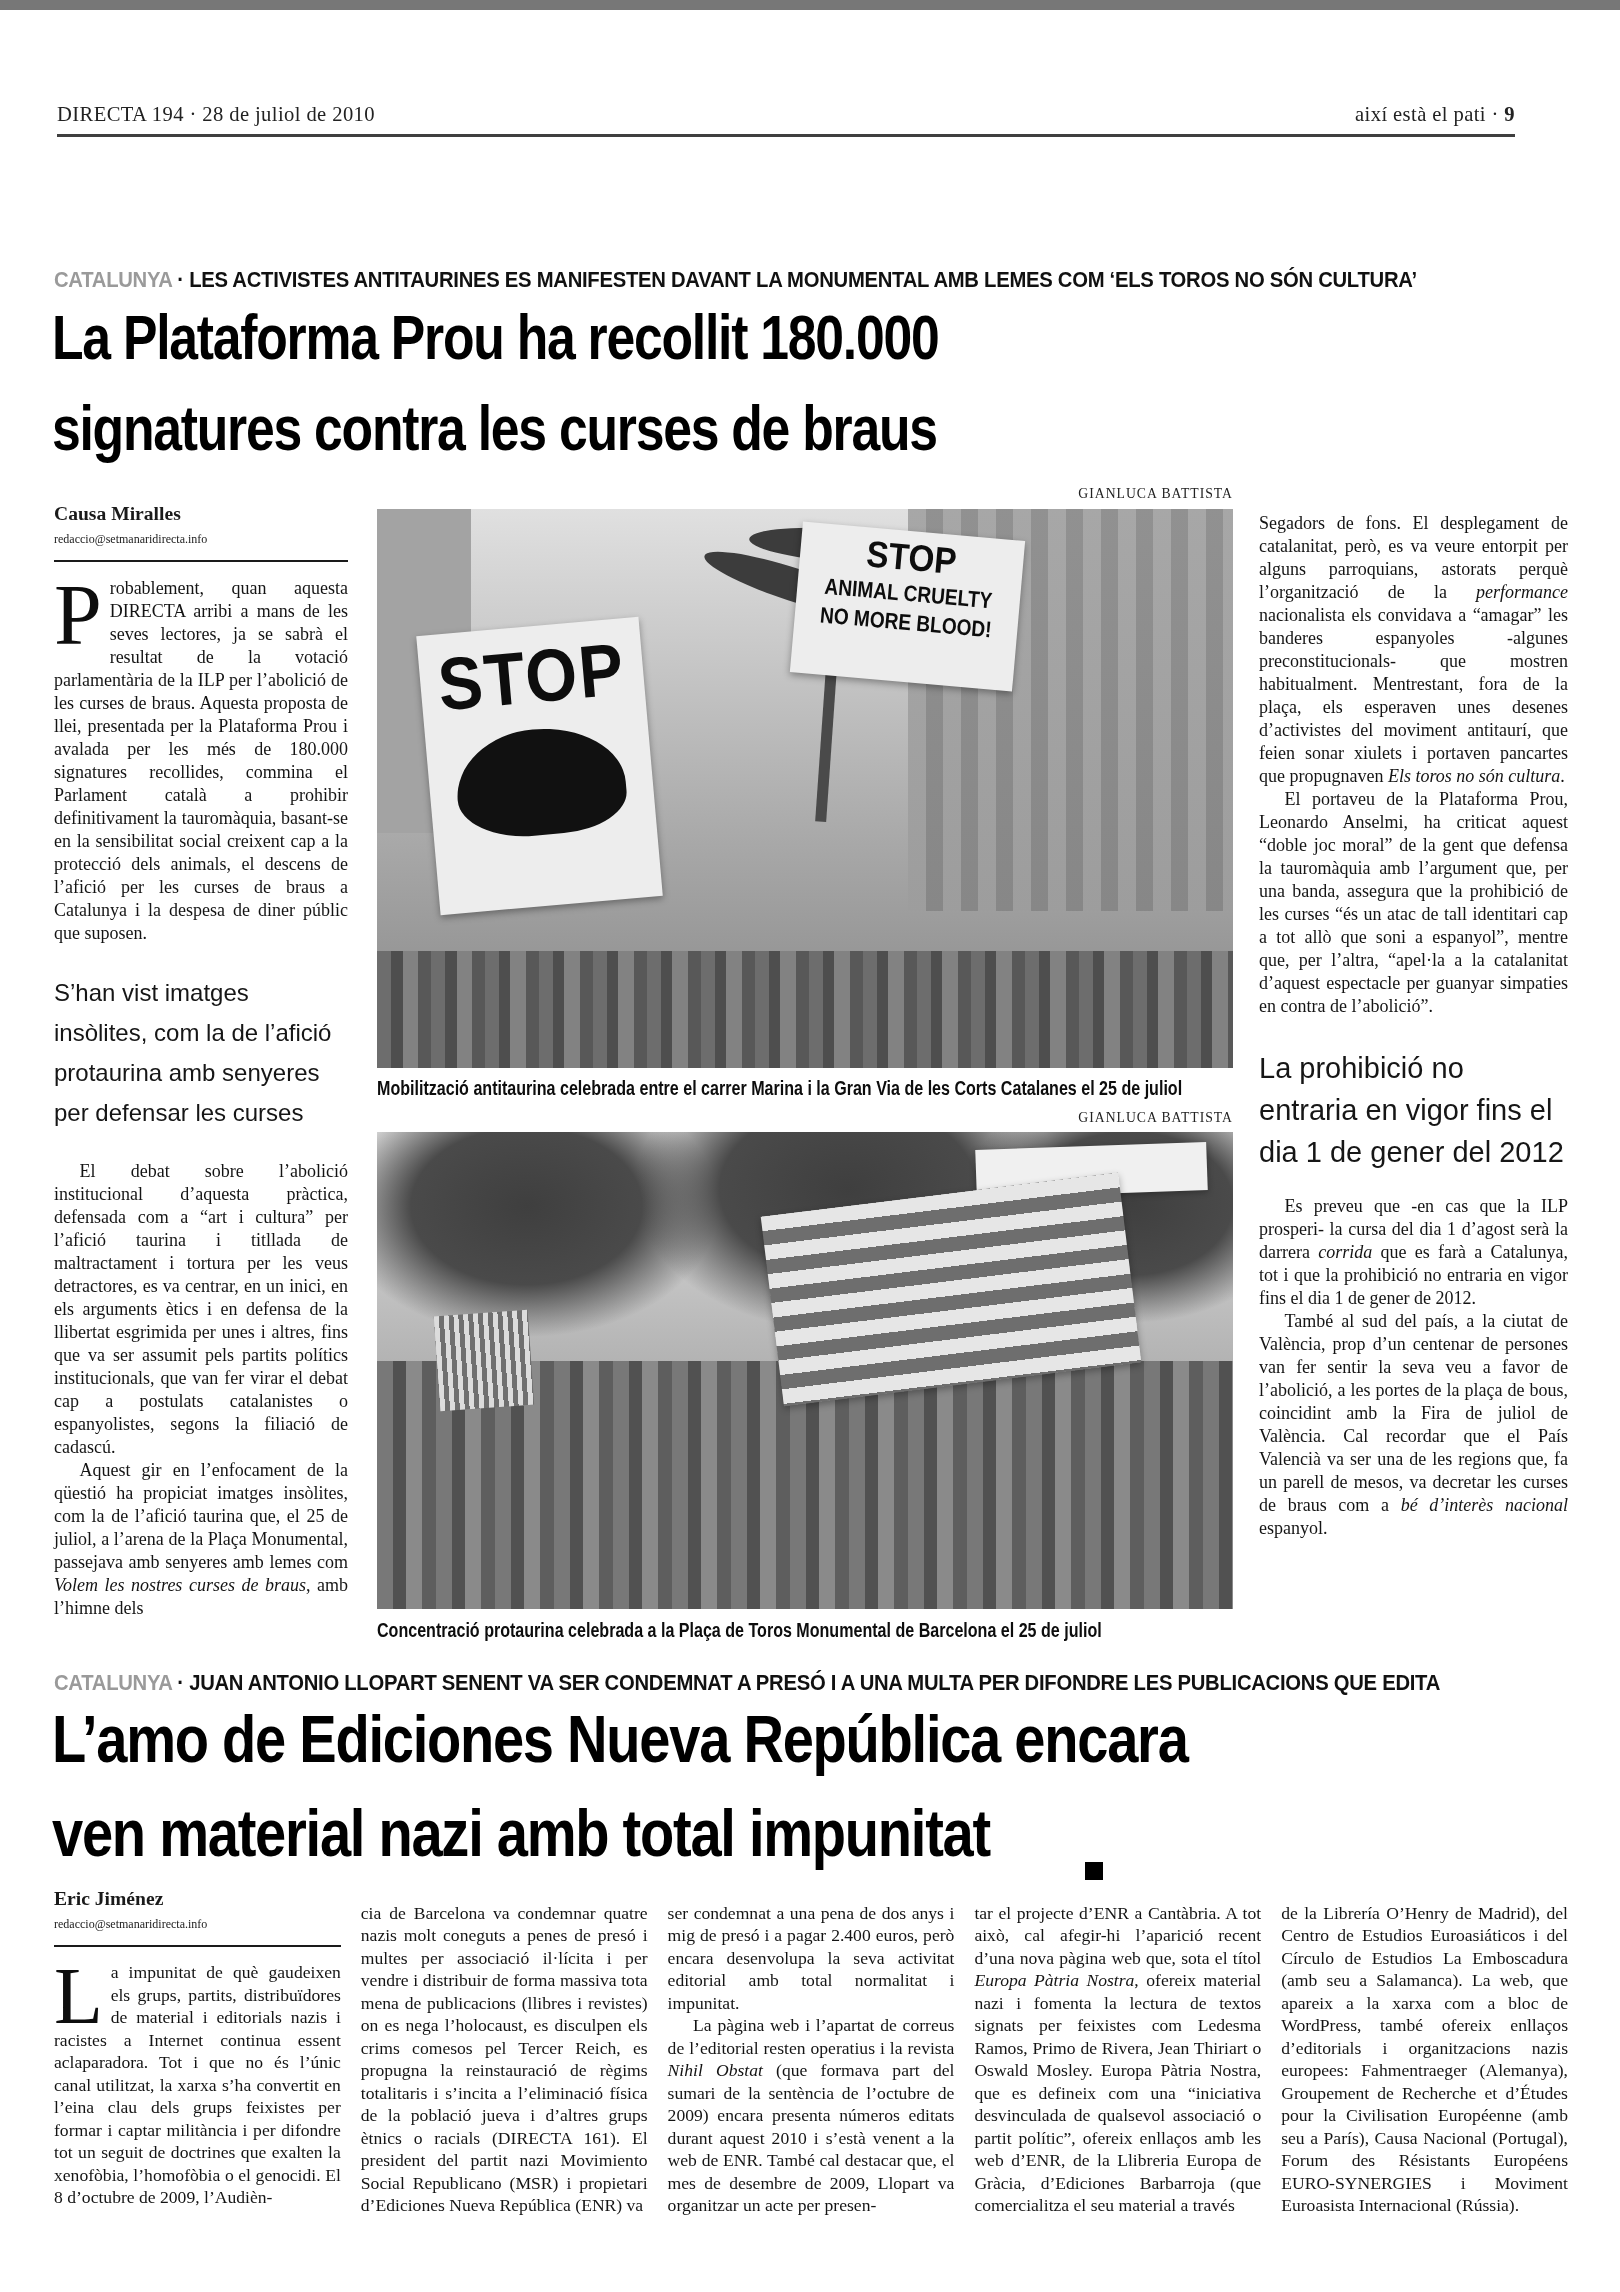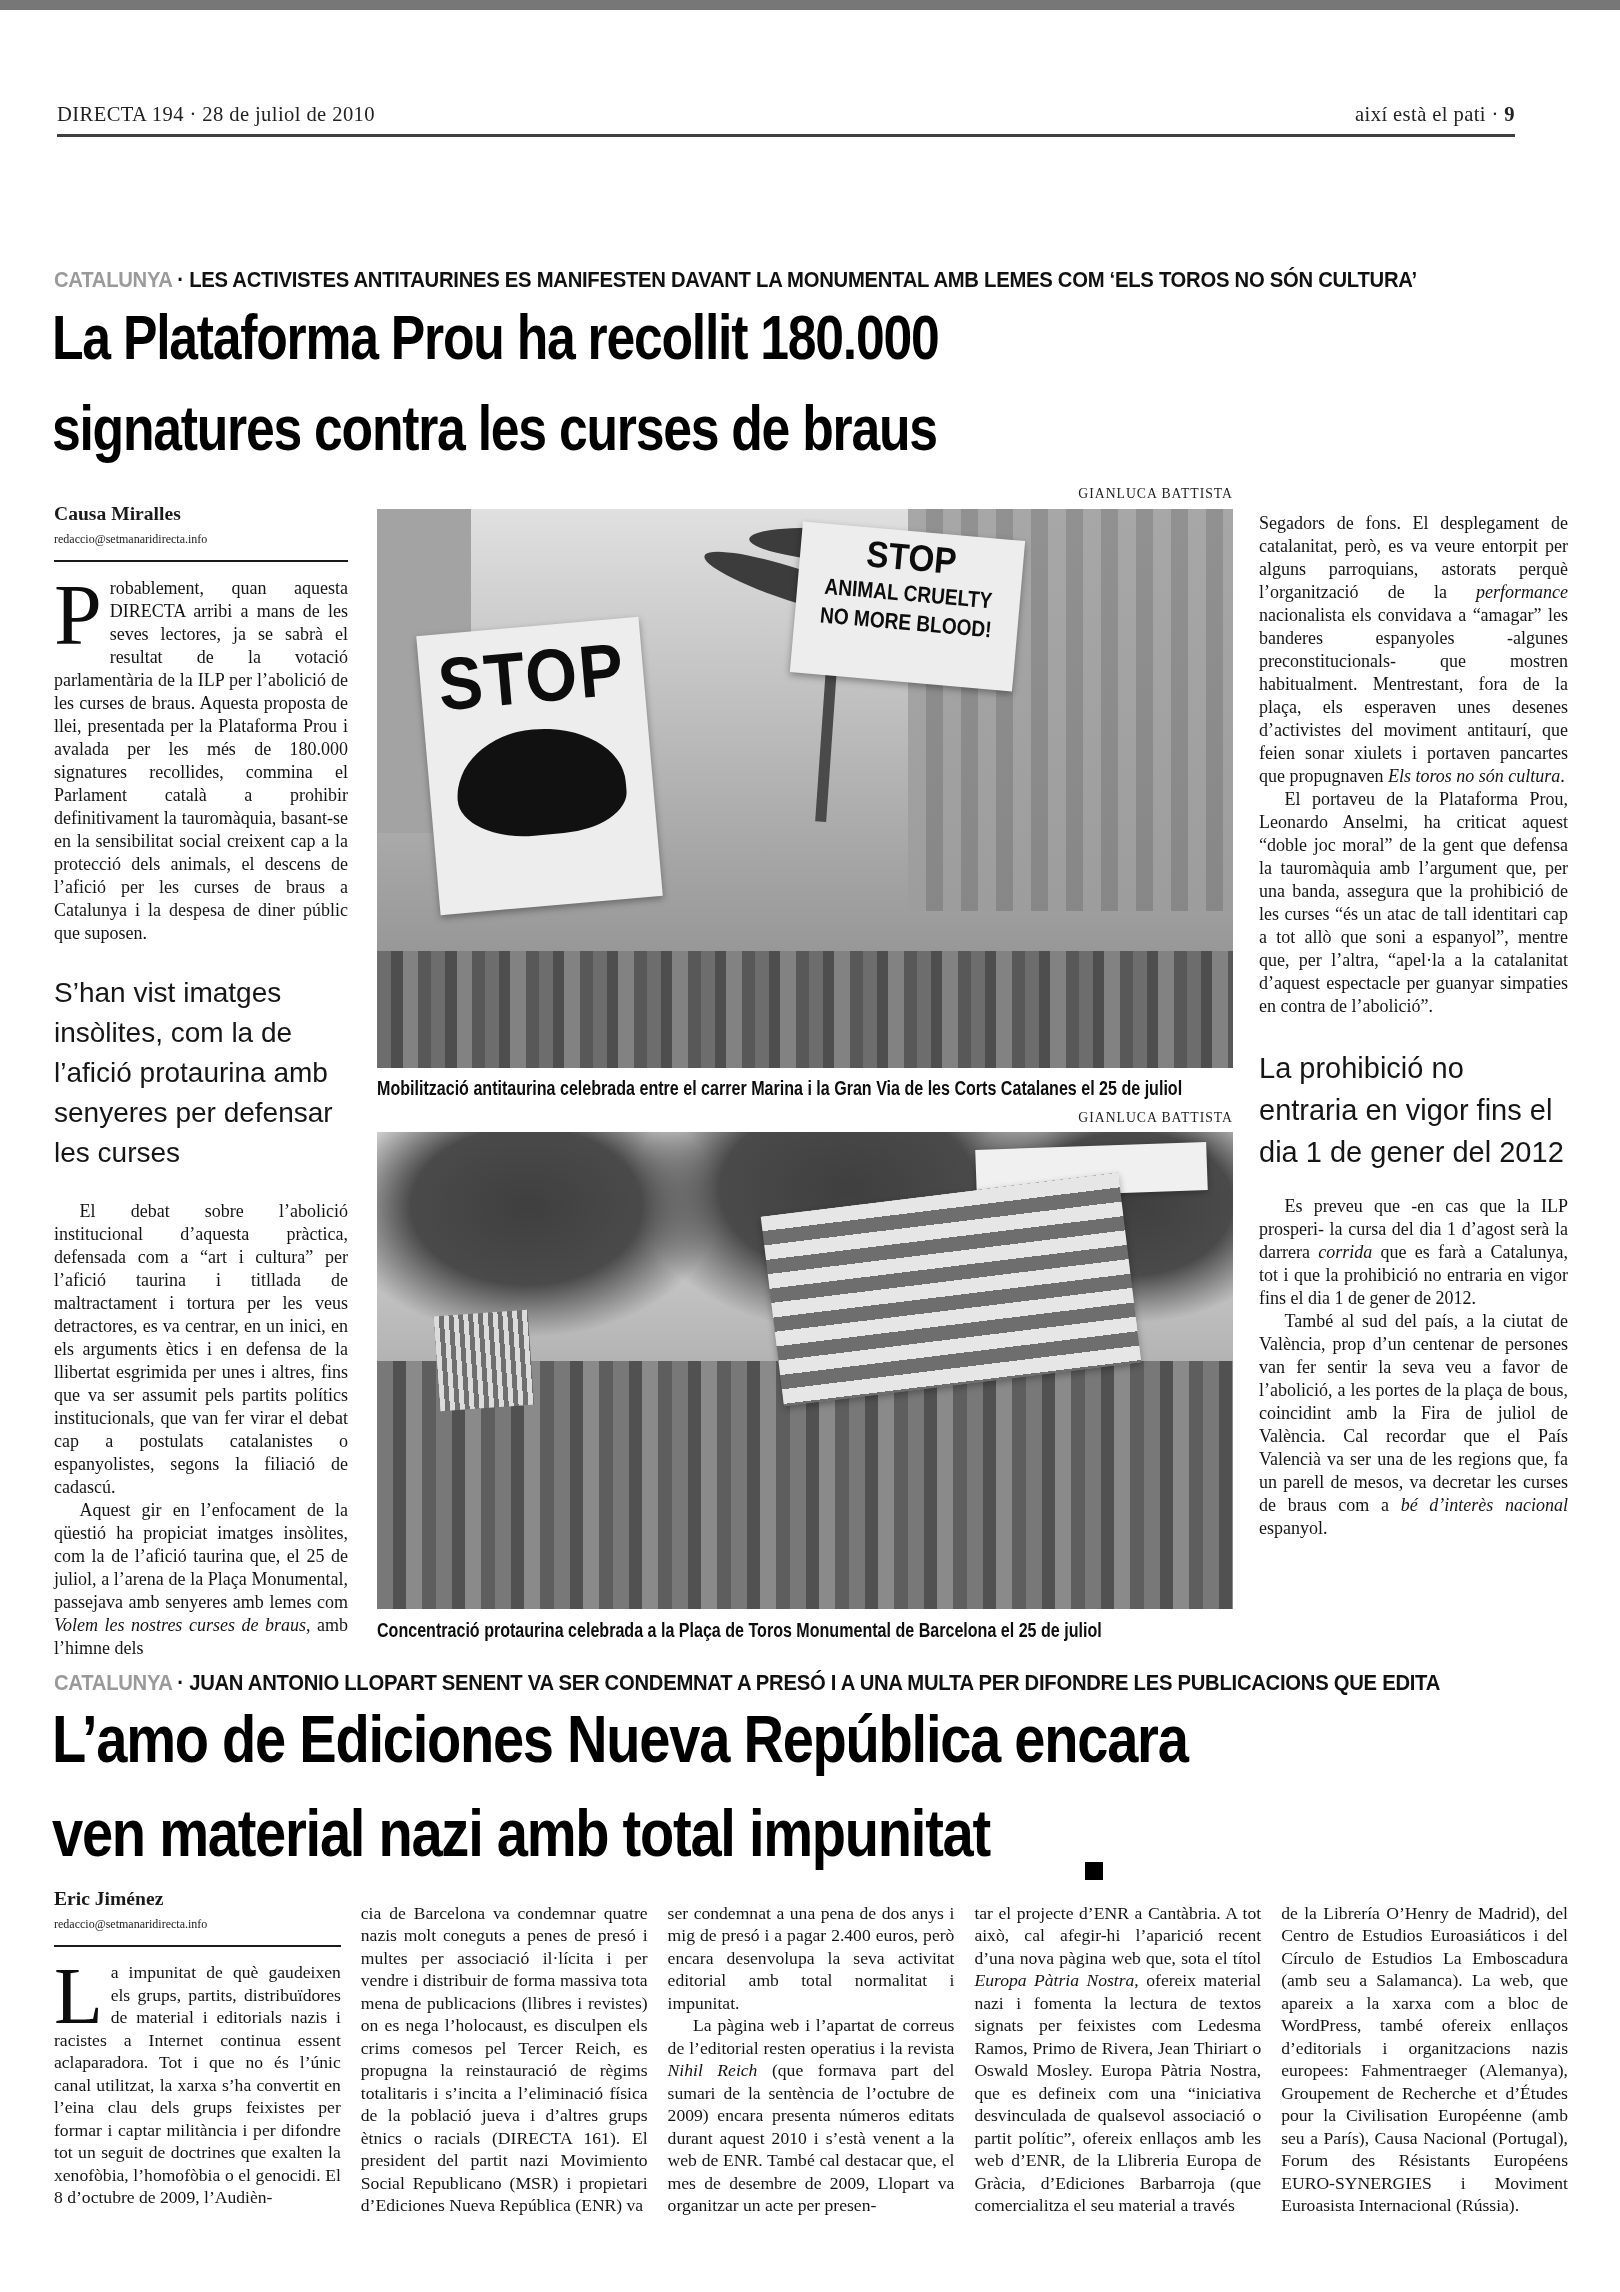--- a/index.html
+++ b/index.html
@@ -32,21 +32,21 @@
   .byline-rule{border-top:2px solid #1a1a1a;margin:8.8px 0 0 0;height:0;}
 
   
   .bodycopy{font-size:18px;line-height:23px;text-align:justify;color:#141414;}
   .bodycopy p{margin:0;}
   .bodycopy p.indent{text-indent:25.5px;}
   .art2 .bodycopy{font-size:17.6px;line-height:22.5px;}
   .dropcap{float:left;font-size:86px;line-height:67px;padding:4.9px 7.8px 0 0;color:#0d0d0d;}
   .dropcap2{float:left;font-size:80px;line-height:63px;padding:3.9px 7.8px 0 0;color:#0d0d0d;}
 
-  .pullquote{font-family:"Liberation Sans",sans-serif;font-size:28px;line-height:40px;
+  .pullquote{font-family:"Liberation Sans",sans-serif;font-size:24px;line-height:40px;
         color:#161616;margin:27.4px 0;text-align:left;}
   .subhead{font-family:"Liberation Sans",sans-serif;font-size:29px;line-height:42px;
         color:#161616;margin:29px 0 21.6px 0;text-align:left;}
 
   
   .credit{font-size:13.7px;letter-spacing:1px;color:#222;text-align:right;}
   .caption{font-family:"Liberation Sans",sans-serif;font-weight:bold;font-size:19.6px;
         white-space:nowrap;transform:scaleX(.82);transform-origin:0 0;color:#0d0d0d;}
   .photo{overflow:hidden;background:linear-gradient(180deg,#e0e0e0 0%,#c4c4c4 30%,#a6a6a6 62%,#868686 100%);}
   .photo *{position:absolute;}
@@ -170,21 +170,21 @@
       <div class="byline-rule"></div>
       <div class="bodycopy" style="margin-top:14.7px;">
         <p><span class="dropcap2">L</span><span>a impunitat de què gaudeixen els grups, partits, distribuïdores de material i editorials nazis i racistes a Internet continua essent aclaparadora. Tot i que no és l’únic canal utilitzat, la xarxa s’ha convertit en l’eina clau dels grups feixistes per formar i captar militància i per difondre tot un seguit de doctrines que exalten la xenofòbia, l’homofòbia o el genocidi. El 8 d’octubre de 2009, l’Audièn-</span></p>
       </div>
     </div>
     <div class="bodycopy" style="padding-top:14.7px;">
       <p>cia de Barcelona va condemnar quatre nazis molt coneguts a penes de presó i multes per associació il·lícita i per vendre i distribuir de forma massiva tota mena de publicacions (llibres i revistes) on es nega l’holocaust, es disculpen els crims comesos pel Tercer Reich, es propugna la reinstauració de règims totalitaris i s’incita a l’eliminació física de la població jueva i d’altres grups ètnics o racials (DIRECTA 161). El president del partit nazi Movimiento Social Republicano (MSR) i propietari d’Ediciones Nueva República (ENR) va</p>
     </div>
     <div class="bodycopy" style="padding-top:14.7px;">
       <p>ser condemnat a una pena de dos anys i mig de presó i a pagar 2.400 euros, però encara desenvolupa la seva activitat editorial amb total normalitat i impunitat.</p>
-      <p class="indent">La pàgina web i l’apartat de correus de l’editorial resten operatius i la revista <i>Nihil Reich</i> (que formava part del sumari de la sentència de l’octubre de 2009) encara presenta números editats durant aquest 2010 i s’està venent a la web de ENR. També cal destacar que, el mes de desembre de 2009, Llopart va organitzar un acte per presen-</p>
+      <p class="indent">La pàgina web i l’apartat de correus de l’editorial resten operatius i la revista <i>Nihil Obstat</i> (que formava part del sumari de la sentència de l’octubre de 2009) encara presenta números editats durant aquest 2010 i s’està venent a la web de ENR. També cal destacar que, el mes de desembre de 2009, Llopart va organitzar un acte per presen-</p>
     </div>
     <div class="bodycopy" style="padding-top:14.7px;">
       <p>tar el projecte d’ENR a Cantàbria. A tot això, cal afegir-hi l’aparició recent d’una nova pàgina web que, sota el títol <i>Europa Pàtria Nostra</i>, ofereix material nazi i fomenta la lectura de textos signats per feixistes com Ledesma Ramos, Primo de Rivera, Jean Thiriart o Oswald Mosley. Europa Pàtria Nostra, que es defineix com una “iniciativa desvinculada de qualsevol associació o partit polític”, ofereix enllaços amb les web d’ENR, de la Llibreria Europa de Gràcia, d’Ediciones Barbarroja (que comercialitza el seu material a través</p>
     </div>
     <div class="bodycopy" style="padding-top:14.7px;">
       <p>de la Librería O’Henry de Madrid), del Centro de Estudios Euroasiáticos i del Círculo de Estudios La Emboscadura (amb seu a Salamanca). La web, que apareix a la xarxa com a bloc de WordPress, també ofereix enllaços d’editorials i organitzacions nazis europees: Fahmentraeger (Alemanya), Groupement de Recherche et d’Études pour la Civilisation Européenne (amb seu a París), Causa Nacional (Portugal), Forum des Résistants Européens EURO-SYNERGIES i Moviment Euroasista Internacional (Rússia).</p>
     </div>
   </div>
 
 </div>

